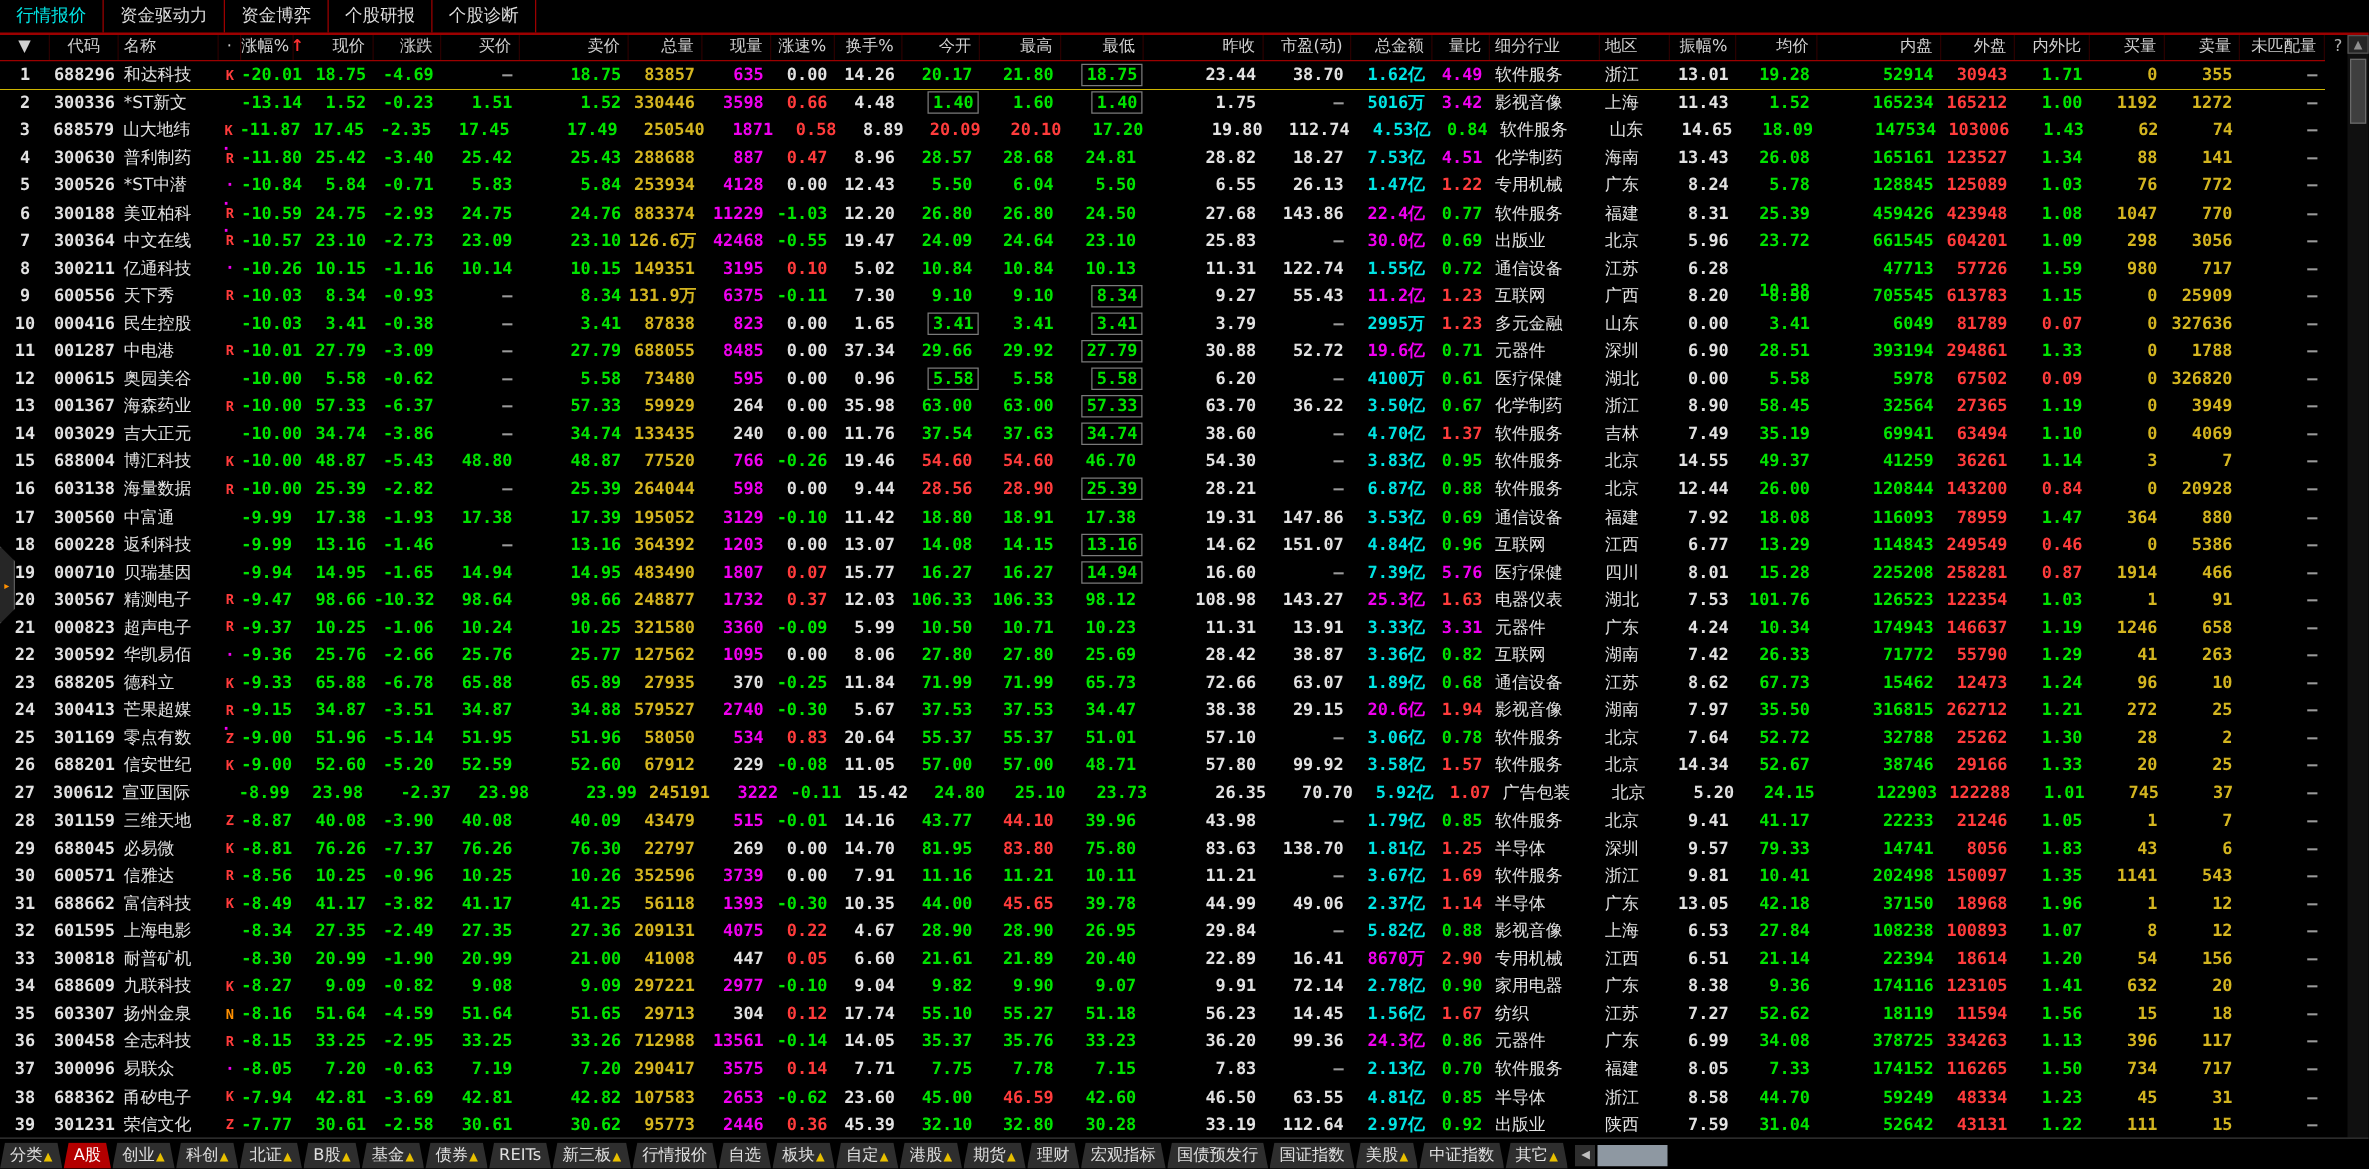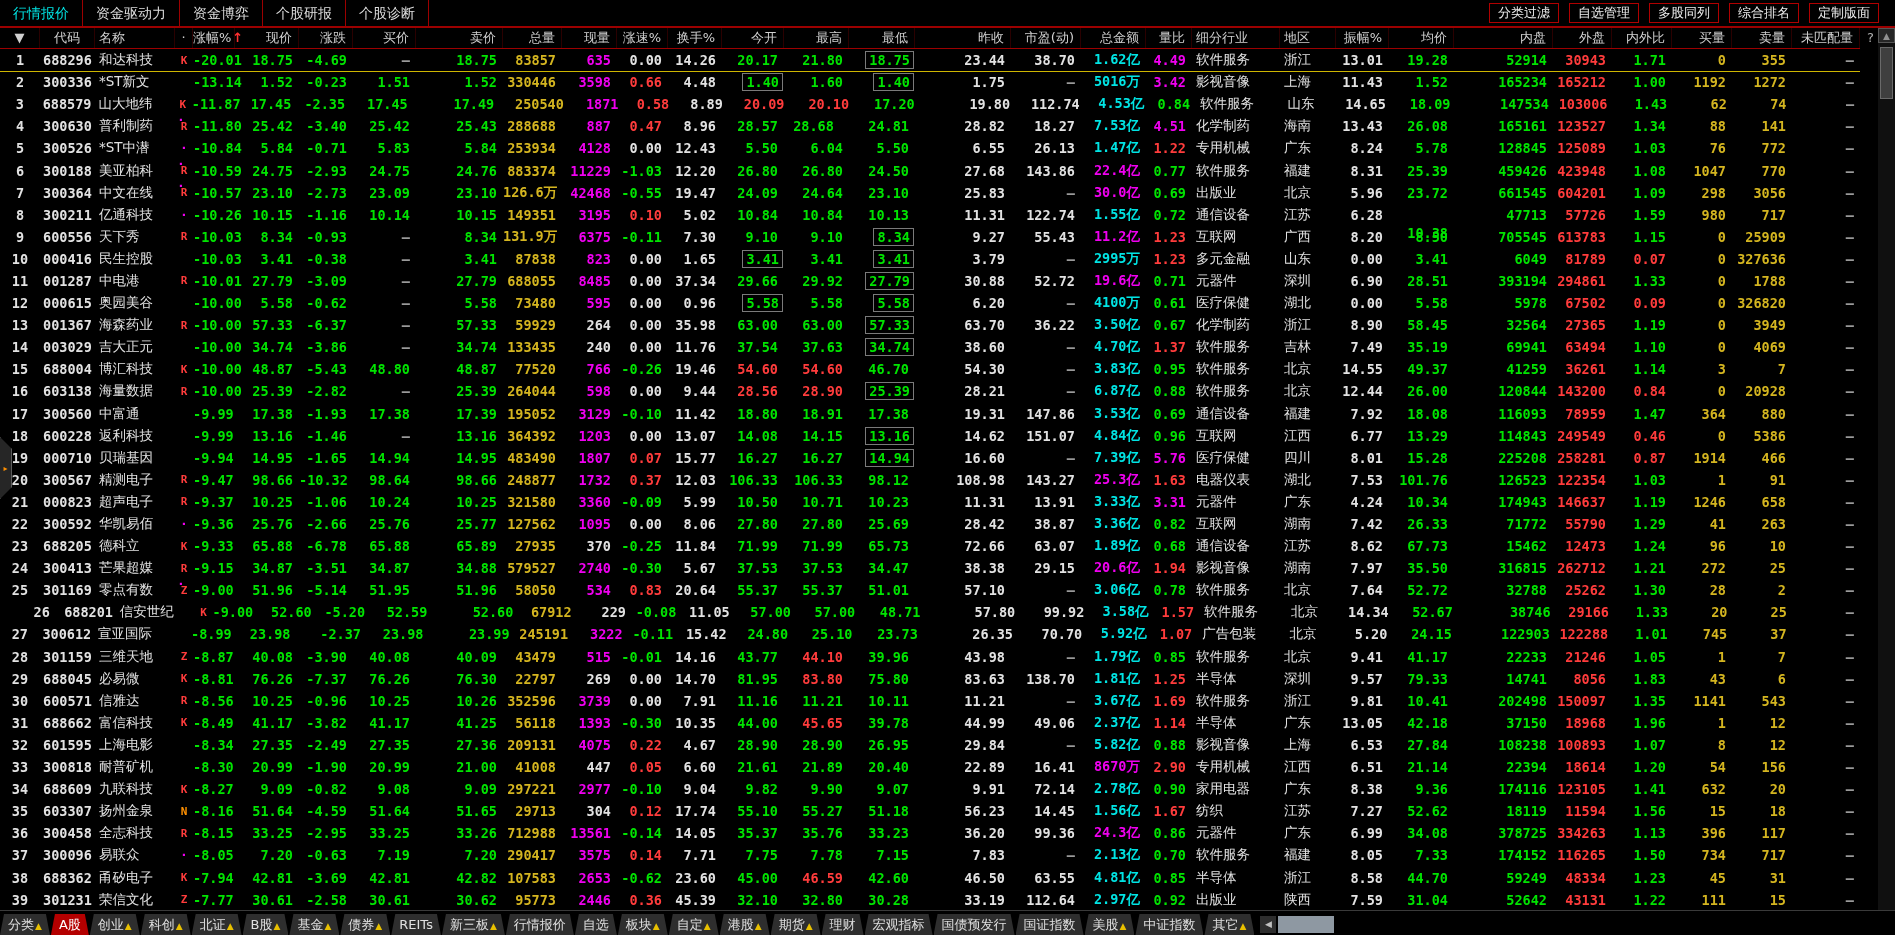--- a/index.html
+++ b/index.html
@@ -61,27 +61,20 @@
 <body>
 
 <div class="topbar">
   <div class="tm-left">
       <div class="tmi act">行情报价</div>
       <div class="tmi">资金驱动力</div>
       <div class="tmi">资金博弈</div>
       <div class="tmi">个股研报</div>
       <div class="tmi">个股诊断</div>
     </div>
-  <div class="tm-right">
-      <div class="tmb">分类过滤</div>
-      <div class="tmb">自选管理</div>
-      <div class="tmb">多股同列</div>
-      <div class="tmb">综合排名</div>
-      <div class="tmb">定制版面</div>
-    </div>
 </div>
 
 <div class="hdr">
     <div class="hc ac" style="width: 40px;">▼</div>
     <div class="hc ac" style="width: 55px;">代码</div>
     <div class="hc al" style="width: 80px;">名称</div>
     <div class="hc ac" style="width: 18px;">·</div>
     <div class="hc ar" style="width: 42px;">涨幅%<span class="sort-arrow">↑</span></div>
     <div class="hc ar" style="width: 64px;">现价</div>
     <div class="hc ar" style="width: 54px;">涨跌</div>
@@ -214,21 +207,21 @@
       <div class="cell ar g" style="width: 42px;">-11.80</div>
       <div class="cell ar g" style="width: 64px;">25.42</div>
       <div class="cell ar g" style="width: 54px;">-3.40</div>
       <div class="cell ar g" style="width: 63px;">25.42</div>
       <div class="cell ar g" style="width: 87px;">25.43</div>
       <div class="cell ar y" style="width: 59px;">288688</div>
       <div class="cell ar m" style="width: 55px;">887</div>
       <div class="cell ar r" style="width: 51px;">0.47</div>
       <div class="cell ar w" style="width: 54px;">8.96</div>
       <div class="cell ar g" style="width: 62px;">28.57</div>
-      <div class="cell ar g" style="width: 65px; text-align: center;">28.68</div>
+      <div class="cell ar g" style="width: 65px;">28.68</div>
       <div class="cell ar g" style="width: 66px;">24.81</div>
       <div class="cell ar w" style="width: 96px;">28.82</div>
       <div class="cell ar w" style="width: 70px;">18.27</div>
       <div class="cell ar c" style="width: 65px;">7.53亿</div>
       <div class="cell ar m" style="width: 46px;">4.51</div>
       <div class="cell al zh w" style="width: 88px;">化学制药</div>
       <div class="cell al zh w" style="width: 56px;">海南</div>
       <div class="cell ar w" style="width: 53px;">13.43</div>
       <div class="cell ar g" style="width: 65px;">26.08</div>
       <div class="cell ar g" style="width: 99px;">165161</div>
@@ -904,21 +897,21 @@
       <div class="cell ar w" style="width: 53px;">7.64</div>
       <div class="cell ar g" style="width: 65px;">52.72</div>
       <div class="cell ar g" style="width: 99px;">32788</div>
       <div class="cell ar r" style="width: 59px;">25262</div>
       <div class="cell ar g" style="width: 60px;">1.30</div>
       <div class="cell ar y" style="width: 60px;">28</div>
       <div class="cell ar y" style="width: 60px;">2</div>
       <div class="cell ar d" style="width: 68px;">—</div>
     </div>
     <div class="row">
-      <div class="cell ac w" style="width: 40px; margin-left: 22px;">26</div>
+      <div class="cell ac w" style="width: 40px;">26</div>
       <div class="cell ac w" style="width: 55px;">688201</div>
       <div class="cell al zh w" style="width: 80px;">信安世纪</div>
       <div class="cell ac w flag" style="width: 18px;"><span class="r">K</span></div>
       <div class="cell ar g" style="width: 42px;">-9.00</div>
       <div class="cell ar g" style="width: 64px;">52.60</div>
       <div class="cell ar g" style="width: 54px;">-5.20</div>
       <div class="cell ar g" style="width: 63px;">52.59</div>
       <div class="cell ar g" style="width: 87px;">52.60</div>
       <div class="cell ar y" style="width: 59px;">67912</div>
       <div class="cell ar w" style="width: 55px;">229</div>

